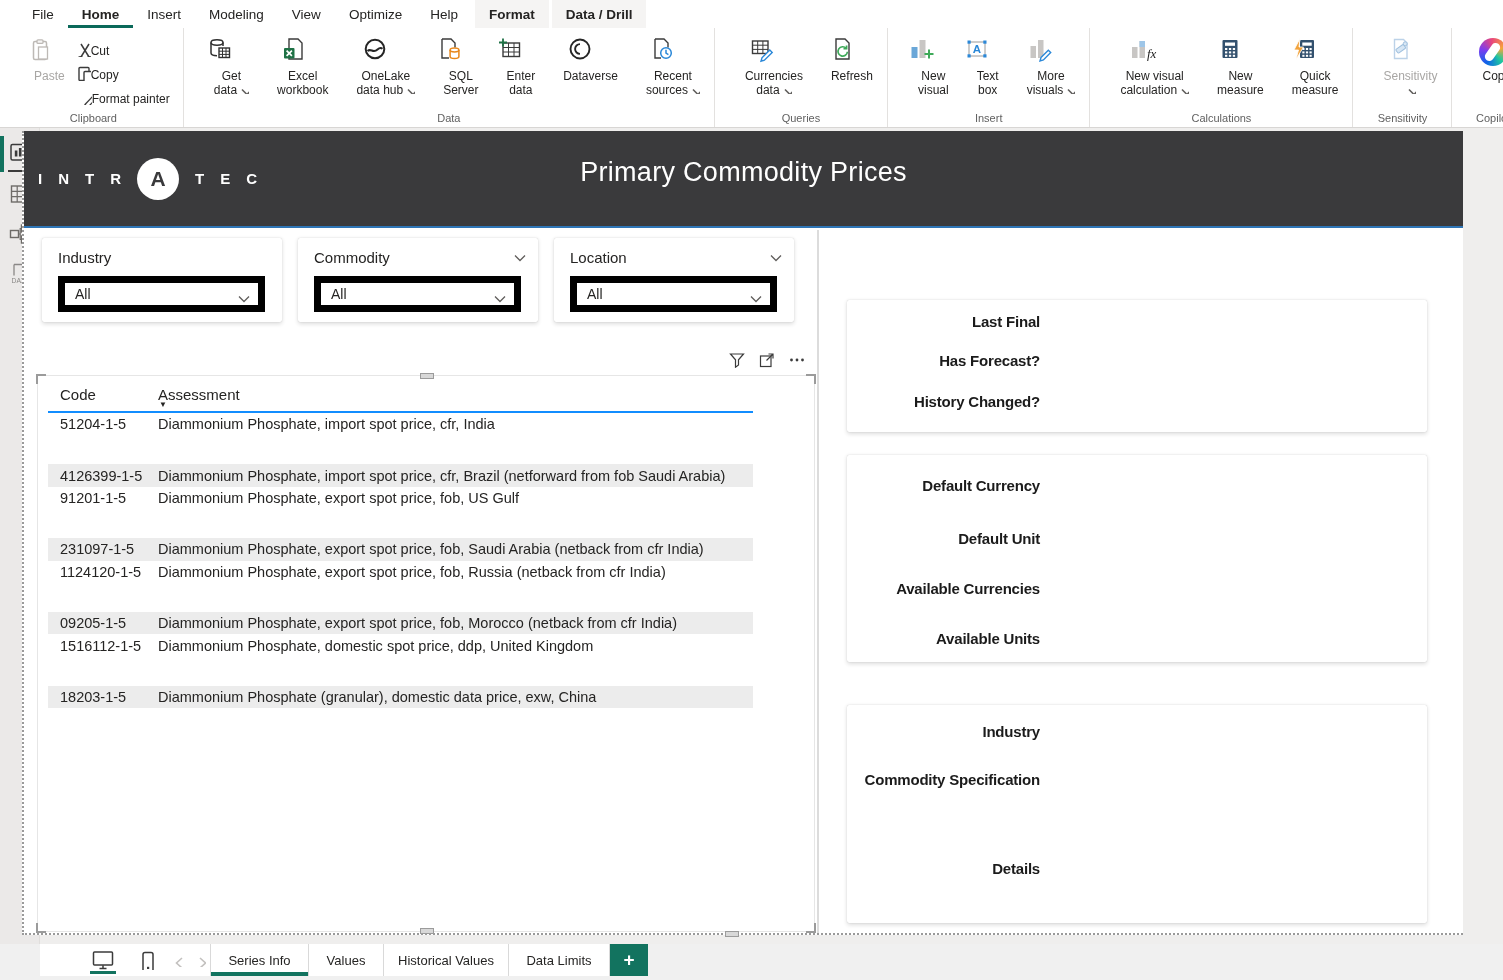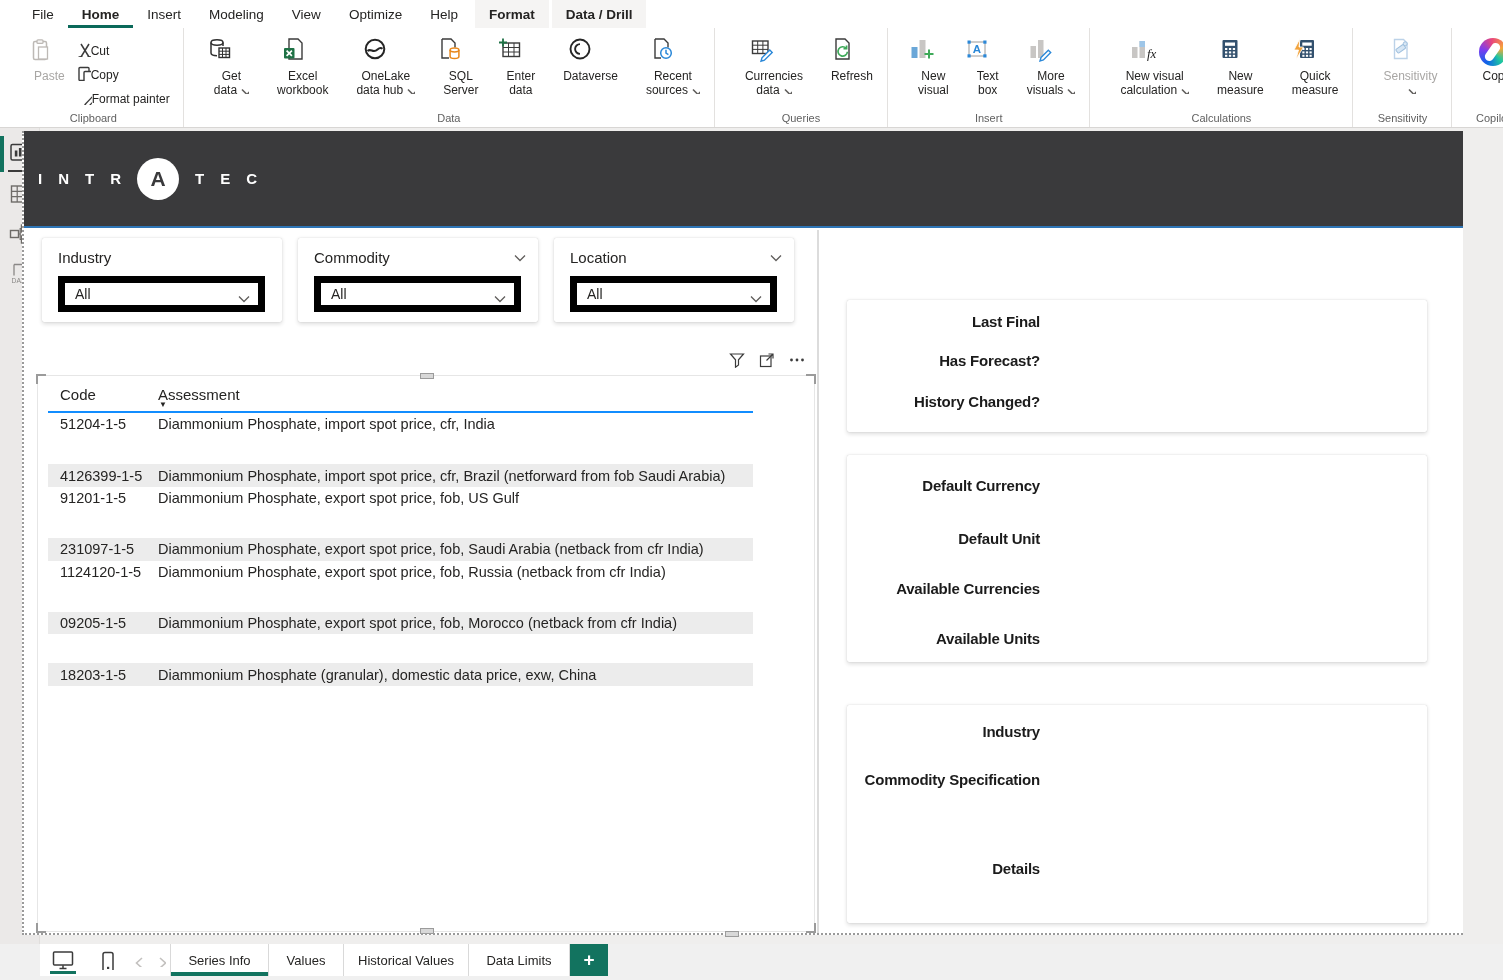--- a/index.html
+++ b/index.html
@@ -86,21 +86,21 @@
 
   .vdivider { position:absolute; left:793px; top:99px; bottom:0; width:2px; background:#dcdcdc; }
   .page-handle { position:absolute; left:701px; bottom:-4px; width:14px; height:6px; background:#d8d8d8; border:1px solid #9b9b9b; }
 
   .fieldcard { left:823px; width:580px; }
   .f-label { position:absolute; left:0; width:193px; text-align:right; font-size:15px; font-weight:700;
     color:#1b1b1b; letter-spacing:-0.2px; }
 
   
   .pagebar { position:absolute; left:0; top:944px; width:100%; height:36px; background:#f0f0f0; }
-  .pb-white { position:absolute; left:40px; top:0; height:32px; background:#fff; display:flex; align-items:stretch; }
+  .pb-white { position:absolute; left:40px; top:0; height:32px; background:#fff; display:flex; align-items:stretch;padding-left:40px; }
   .pb-ctrl { display:flex; align-items:center; justify-content:center; position:relative; }
   .pb-ctrl.monitor { width:46px; }
   .pb-ctrl.monitor::after { content:''; position:absolute; left:10px; right:10px; bottom:2px; height:3px; background:var(--accent); }
   .pb-ctrl.phone { width:40px; }
   .pb-ctrl.arrow { width:22px; }
   .pt-tab { height:32px; display:flex; align-items:center; justify-content:center; font-size:13px;
     color:#252423; background:#fff; border-right:1px solid #d9d9d9; }
   .pt-tab.first { border-left:1px solid #d9d9d9; }
   .pt-tab.active { box-shadow: inset 0 -4px 0 var(--accent); }
   .pt-add { width:38px; height:32px; background:var(--accent); color:#fff; display:flex; align-items:center;
@@ -488,20 +488,21 @@
         <div class="brand">
             <span class="bl">I</span>
             <span class="bl">N</span>
             <span class="bl">T</span>
             <span class="bl">R</span>
             <div class="bcircle">A</div>
             <span class="bl">T</span>
             <span class="bl">E</span>
             <span class="bl">C</span>
           </div>
+        <div class="report-title">Primary Commodity Prices</div>
       </div>
 
       <div id="slicers">
           <div class="card slicer" style="left: 18px;">
             <div class="s-label">Industry</div>
             <div class="s-select">
               <span>All</span>
               <span class="s-chev2"><svg viewBox="0 0 0 0 16 16" width="14" height="14" xmlns="http://www.w3.org/2000/svg">
                   <path d="M3 5.5l5 5 5-5" fill="none" stroke="#605e5c" stroke-width="1.3"></path>
                 </svg></span>
@@ -581,20 +582,24 @@
                 <div class="c1">Diammonium Phosphate, export spot price, fob, Saudi Arabia (netback from cfr India)</div>
               </div>
               <div class="tbl-row">
                 <div class="c0">1124120-1-5</div>
                 <div class="c1">Diammonium Phosphate, export spot price, fob, Russia (netback from cfr India)</div>
               </div>
               <div class="tbl-row alt">
                 <div class="c0">09205-1-5</div>
                 <div class="c1">Diammonium Phosphate, export spot price, fob, Morocco (netback from cfr India)</div>
               </div>
+              <div class="tbl-row">
+                <div class="c0">1516112-1-5</div>
+                <div class="c1">Diammonium Phosphate, domestic spot price, ddp, United Kingdom</div>
+              </div>
               <div class="tbl-row alt">
                 <div class="c0">18203-1-5</div>
                 <div class="c1">Diammonium Phosphate (granular), domestic data price, exw, China</div>
               </div>
             </div>
         </div>
       </div>
 
       <div class="vdivider"></div>
       <div class="page-handle"></div>

